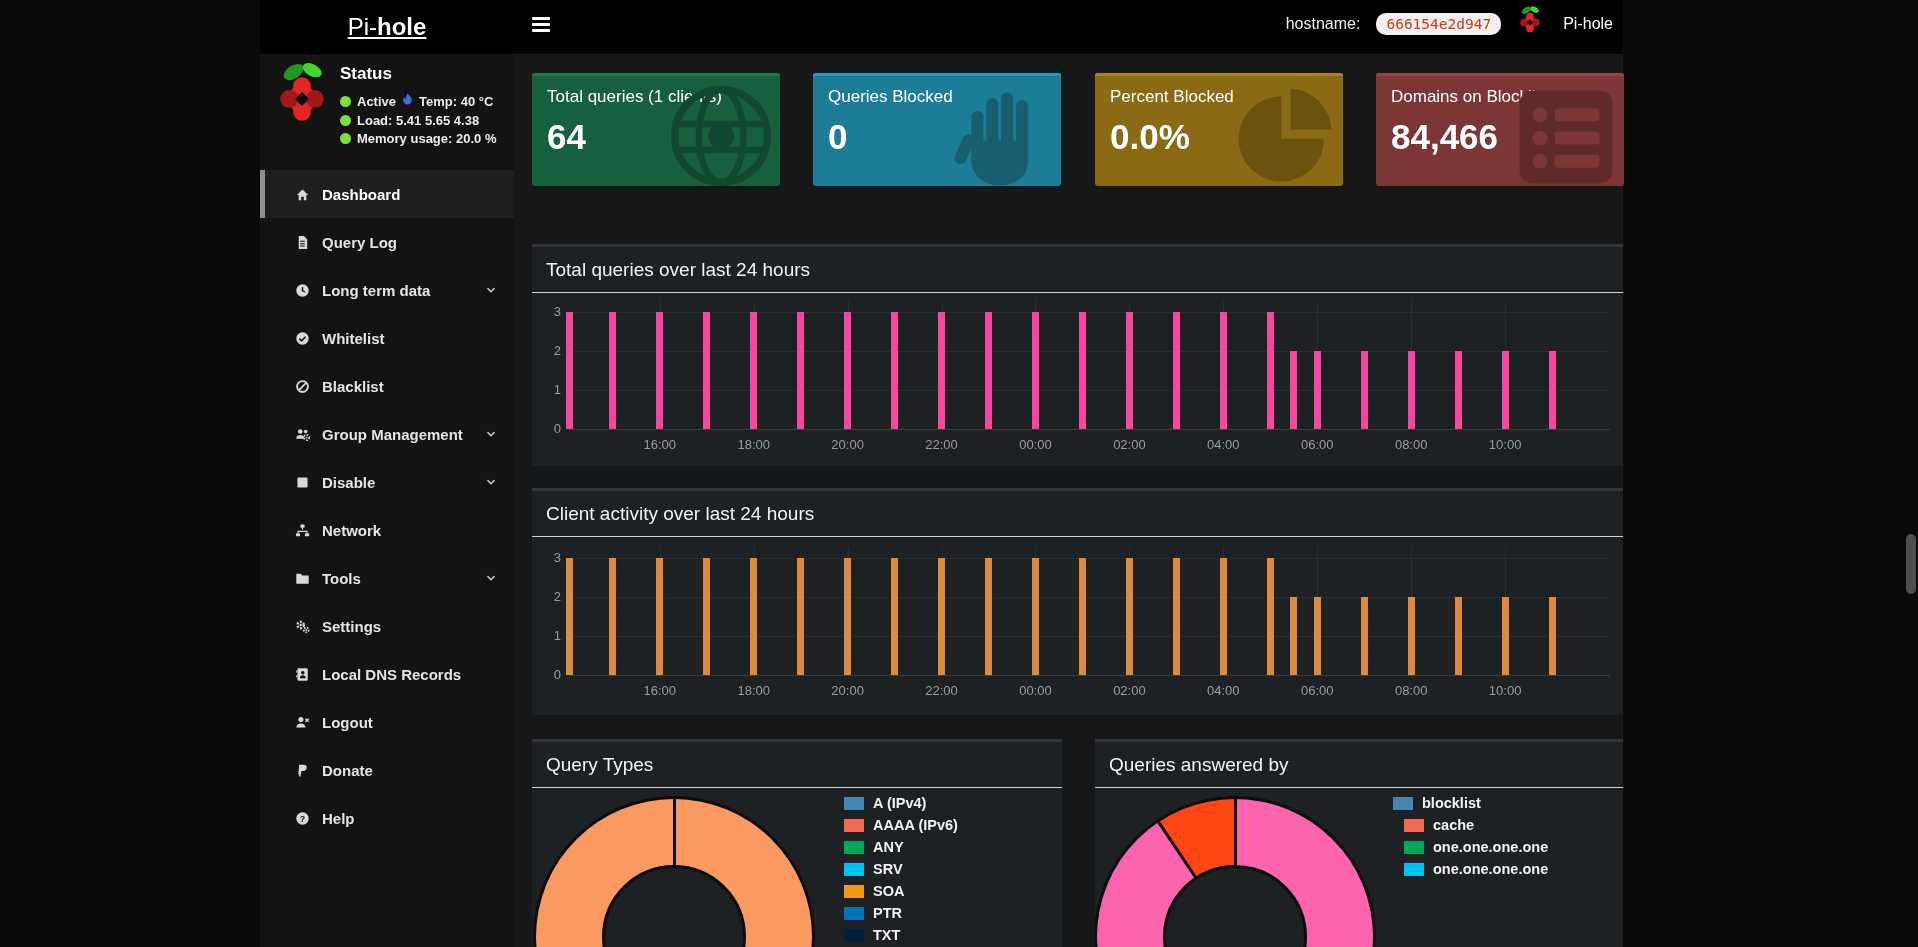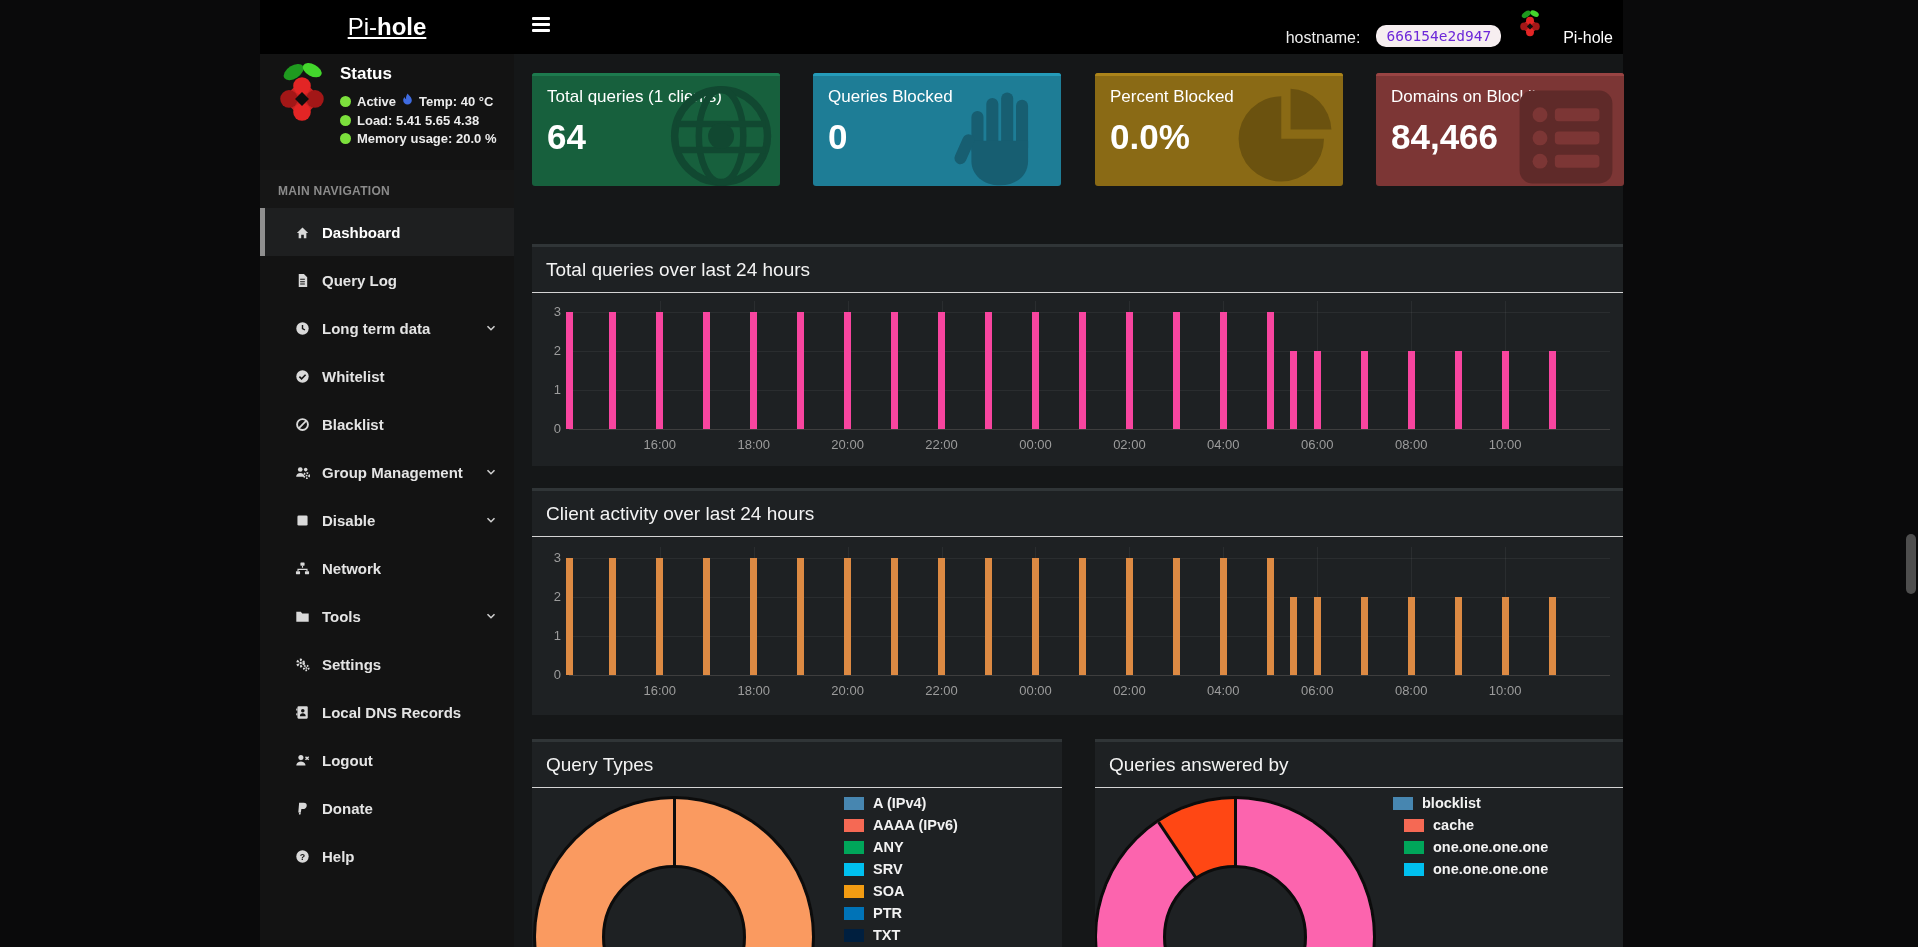--- a/index.html
+++ b/index.html
@@ -7,23 +7,23 @@
               font-family:"Liberation Sans", sans-serif; }
   #app { position:absolute; left:260px; top:0; width:1363px; height:947px; }
 
   
   #navbar { position:absolute; left:0; top:0; width:100%; height:54px; background:#000; }
   #brand { position:absolute; left:0; top:0; width:254px; height:54px; display:flex;
            align-items:center; justify-content:center; color:#fff; font-size:24px; }
   #brand .thin { font-weight:300; } #brand .bold { font-weight:700; }
   #hamburger { position:absolute; left:272px; top:17px; width:20px; height:20px; cursor:pointer; }
   #hamburger span { display:block; width:18px; height:2.6px; background:#fff; margin:0 0 3.4px 0; border-radius:1px; }
-  #nav-right { position:absolute; right:10px; top:0; height:47px; display:flex; align-items:flex-end; gap:16px; }
+  #nav-right { position:absolute; right:10px; top:0; height:47px; display:flex; align-items:center; gap:16px; }
   #hostname-label { color:#efefef; font-size:16px; }
-  #hostname-badge { background:#f6eef0; color:#6d28d9; font-family:"DejaVu Sans Mono", monospace;
+  #hostname-badge { background:#f6eef0; color:#c2410c; font-family:"DejaVu Sans Mono", monospace;
                     font-size:14.5px; padding:3px 10px; border-radius:10px; }
   #nav-app-name { color:#fff; font-size:16px; margin-left:4px; }
 
   
   #sidebar { position:absolute; left:0; top:54px; width:254px; height:893px; background:#131313; }
   #status-block { position:relative; height:116px; }
   #status-logo { position:absolute; left:14px; top:6px; }
   #status-texts { position:absolute; left:80px; top:10px; }
   #status-title { color:#fff; font-size:17px; font-weight:700; margin-bottom:9px; }
   .status-row { display:flex; align-items:center; gap:6px; color:#ececec; font-size:13px;
@@ -126,21 +126,20 @@
         <div class="status-row">
           <span class="dot"></span>
           <span>Load:  5.41  5.65  4.38</span>
         </div>
         <div class="status-row">
           <span class="dot"></span>
           <span>Memory usage:  20.0 %</span>
         </div>
       </div>
     </div>
-    <div id="section-label">MAIN NAVIGATION</div>
     <ul id="menu">
         <li class="menu-item active">
           <svg class="mi" width="15" height="15" viewBox="0 0 16 16">
             <path d="M2 8.5 8 2.6l6 5.9h-1.9V14H9.4v-3.6H6.6V14H3.9V8.5Z" fill="#d9d9d9"></path>
           </svg>
           <span>Dashboard</span>
         </li>
         <li class="menu-item">
           <svg class="mi" width="15" height="15" viewBox="0 0 16 16">
             <path d="M4 1h5.5L13 4.5V15H4Z" fill="#d9d9d9"></path>

